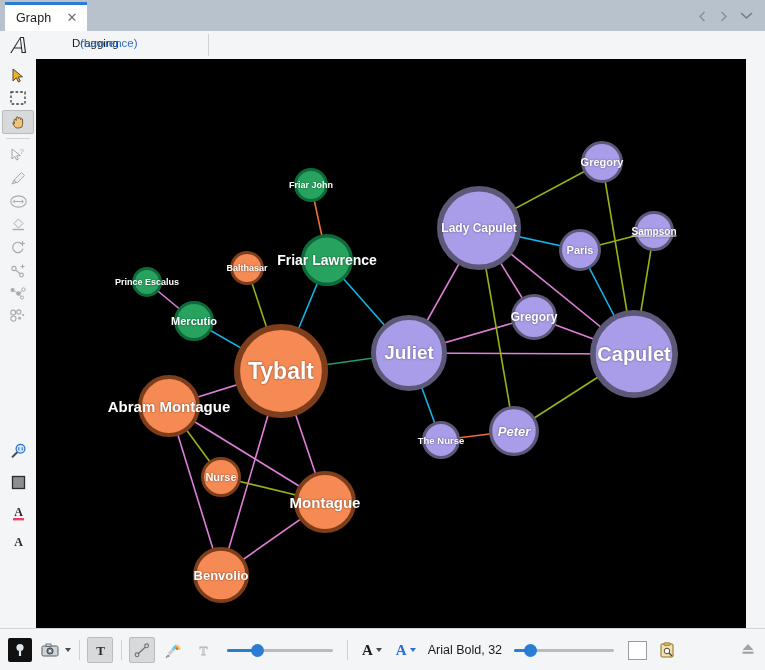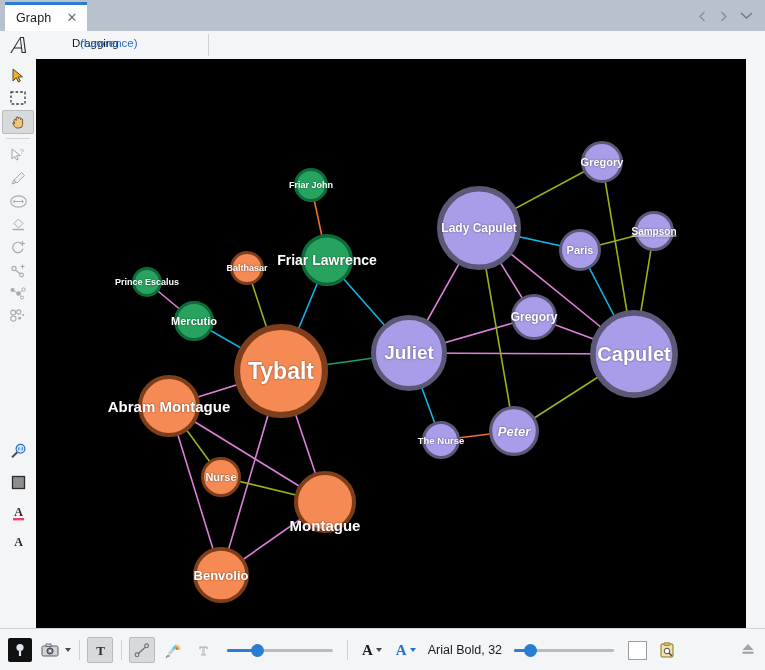--- a/index.html
+++ b/index.html
@@ -312,21 +312,21 @@
           <circle cx="275" cy="126" r="15.5" fill="#27a35f" stroke="#0e6b39" stroke-width="3"></circle>
           <circle cx="111" cy="223" r="13.5" fill="#27a35f" stroke="#0e6b39" stroke-width="3"></circle>
         </g>
       </svg>
     <div id="labels">
         <div class="nodelabel" style="left: 245px; top: 312px; font-size: 23px;">Tybalt</div>
         <div class="nodelabel" style="left: 373px; top: 294px; font-size: 19px;">Juliet</div>
         <div class="nodelabel" style="left: 598px; top: 295px; font-size: 20px;">Capulet</div>
         <div class="nodelabel" style="left: 443px; top: 169px; font-size: 12px;">Lady Capulet</div>
         <div class="nodelabel" style="left: 133px; top: 347px; font-size: 15px;">Abram Montague</div>
-        <div class="nodelabel" style="left: 289px; top: 466px; font-size: 15px;">Montague</div>
+        <div class="nodelabel" style="left: 289px; top: 443px; font-size: 15px;">Montague</div>
         <div class="nodelabel" style="left: 185px; top: 516px; font-size: 13px;">Benvolio</div>
         <div class="nodelabel" style="left: 291px; top: 201px; font-size: 14px;">Friar Lawrence</div>
         <div class="nodelabel" style="left: 158px; top: 262px; font-size: 11px;">Mercutio</div>
         <div class="nodelabel" style="left: 498px; top: 258px; font-size: 12px;">Gregory</div>
         <div class="nodelabel" style="left: 478px; top: 372px; font-size: 13px; font-style: italic;">Peter</div>
         <div class="nodelabel" style="left: 544px; top: 191px; font-size: 11px; text-align: center;">Paris</div>
         <div class="nodelabel" style="left: 405px; top: 381px; font-size: 9.5px;">The Nurse</div>
         <div class="nodelabel" style="left: 566px; top: 103px; font-size: 11px;">Gregory</div>
         <div class="nodelabel" style="left: 618px; top: 172px; font-size: 10px; text-decoration: underline;">Sampson</div>
         <div class="nodelabel" style="left: 185px; top: 418px; font-size: 11px;">Nurse</div>

